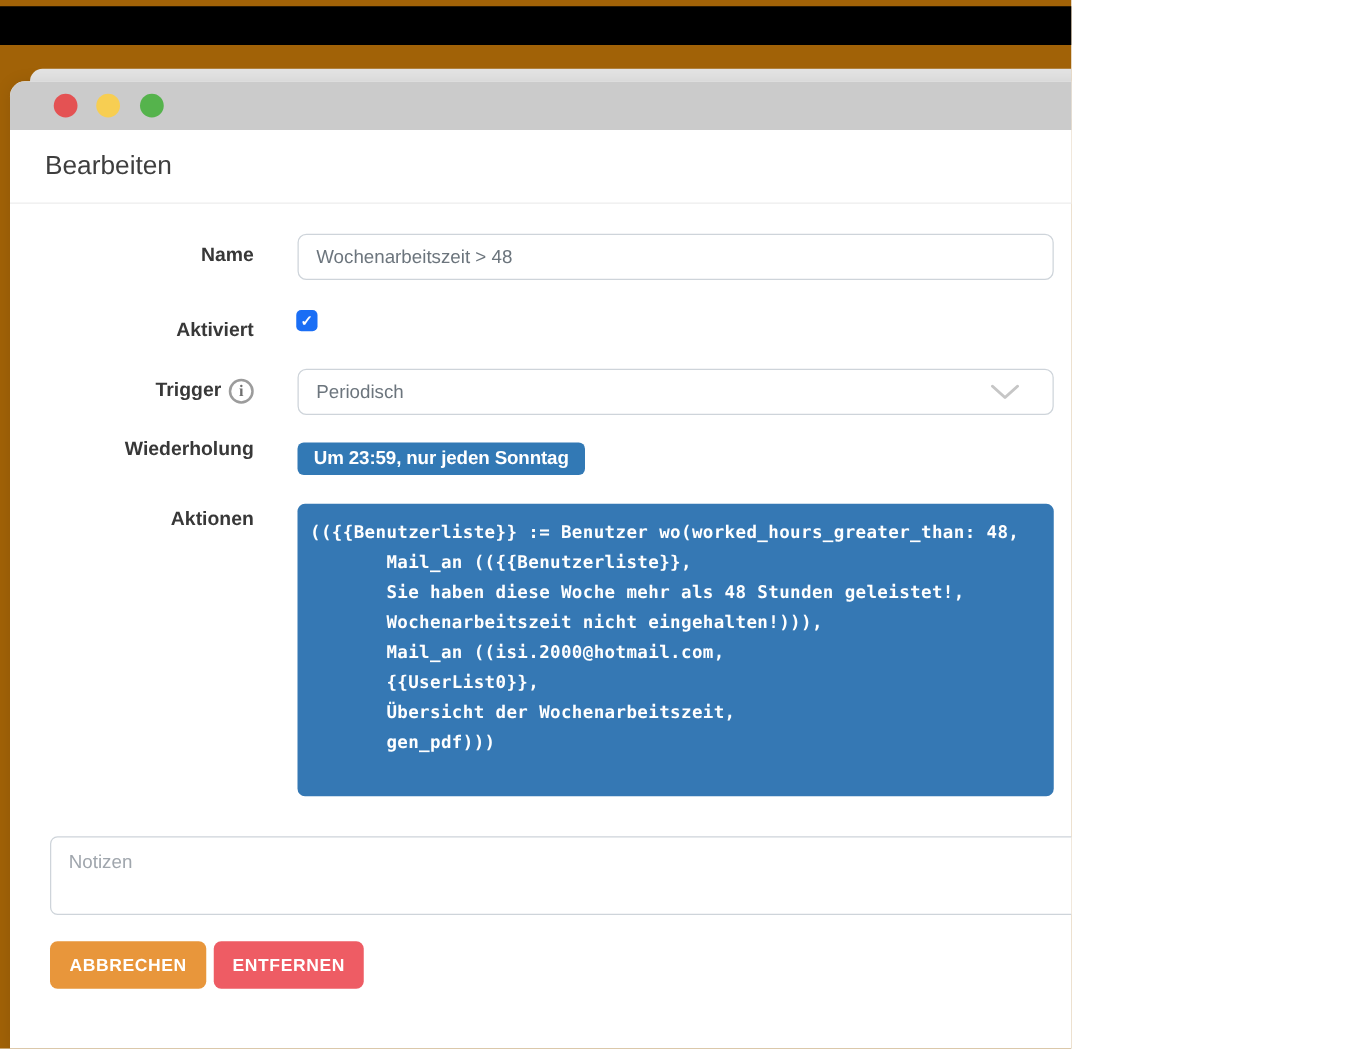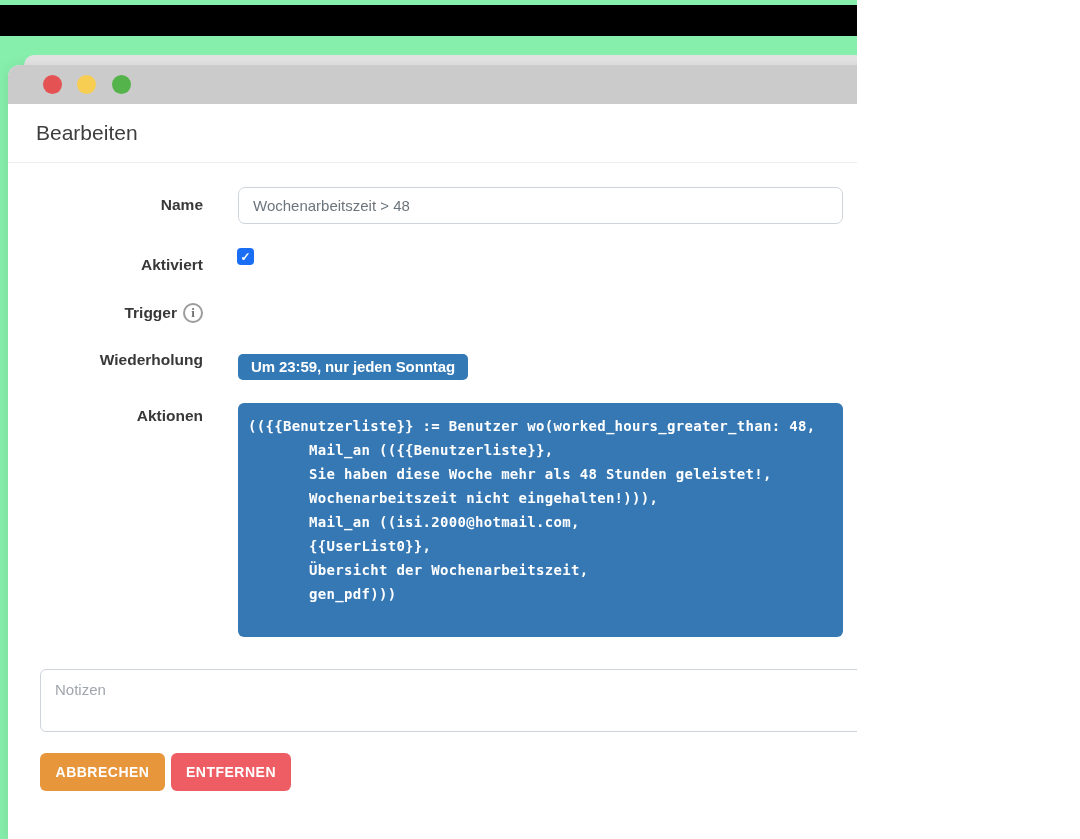--- a/index.html
+++ b/index.html
@@ -1,16 +1,16 @@
 <!DOCTYPE html>
 <html><head>
 <meta charset="utf-8">
 <style>
   html,body{margin:0;padding:0;background:#ffffff;}
-  .canvas{position:relative;width:857px;height:839px;background:#86efac;overflow:hidden;
+  .canvas{position:relative;width:857px;height:839px;background:#a16207;overflow:hidden;
           font-family:"Liberation Sans",sans-serif;}
   
   .black-bar{position:absolute;left:-18px;top:5px;width:1003px;height:31px;background:#000;
              border-radius:18px;}
   
   .behind-window{position:absolute;left:24px;top:55px;width:1033px;height:40px;background:#e3e3e3;
                  border-radius:10px 10px 0 0;}
   
   .window{position:absolute;left:8px;top:65px;width:1064px;height:774px;background:#fff;
           border-radius:12px 12px 0 0;overflow:hidden;box-shadow:0 2px 14px rgba(0,0,0,.10);}
@@ -102,20 +102,28 @@
     <div class="checkbox" style="background: rgb(26, 110, 245);">
       <span>✓</span>
     </div>
 
     <div class="flabel" style="top:237px;">
       <span class="label-inner">
         <span>Trigger</span>
         <span class="info-icon">i</span>
       </span>
     </div>
+    <div class="select">
+      <span class="select-value">Periodisch</span>
+      <span class="select-chevron">
+        <svg width="24" height="14" viewBox="0 0 24 14">
+          <polyline points="2,2 12,11 22,2" fill="none" stroke="#c6c6c6" stroke-width="2.4" stroke-linecap="round" stroke-linejoin="round"></polyline>
+        </svg>
+      </span>
+    </div>
 
     <div class="flabel" style="top:284px;">
       <span class="label-inner">
           <span>Wiederholung</span>
         </span>
     </div>
     <div class="badge" style="background: rgb(50, 121, 181);">Um 23:59, nur jeden Sonntag</div>
 
     <div class="flabel" style="top:340px;">
       <span class="label-inner">

